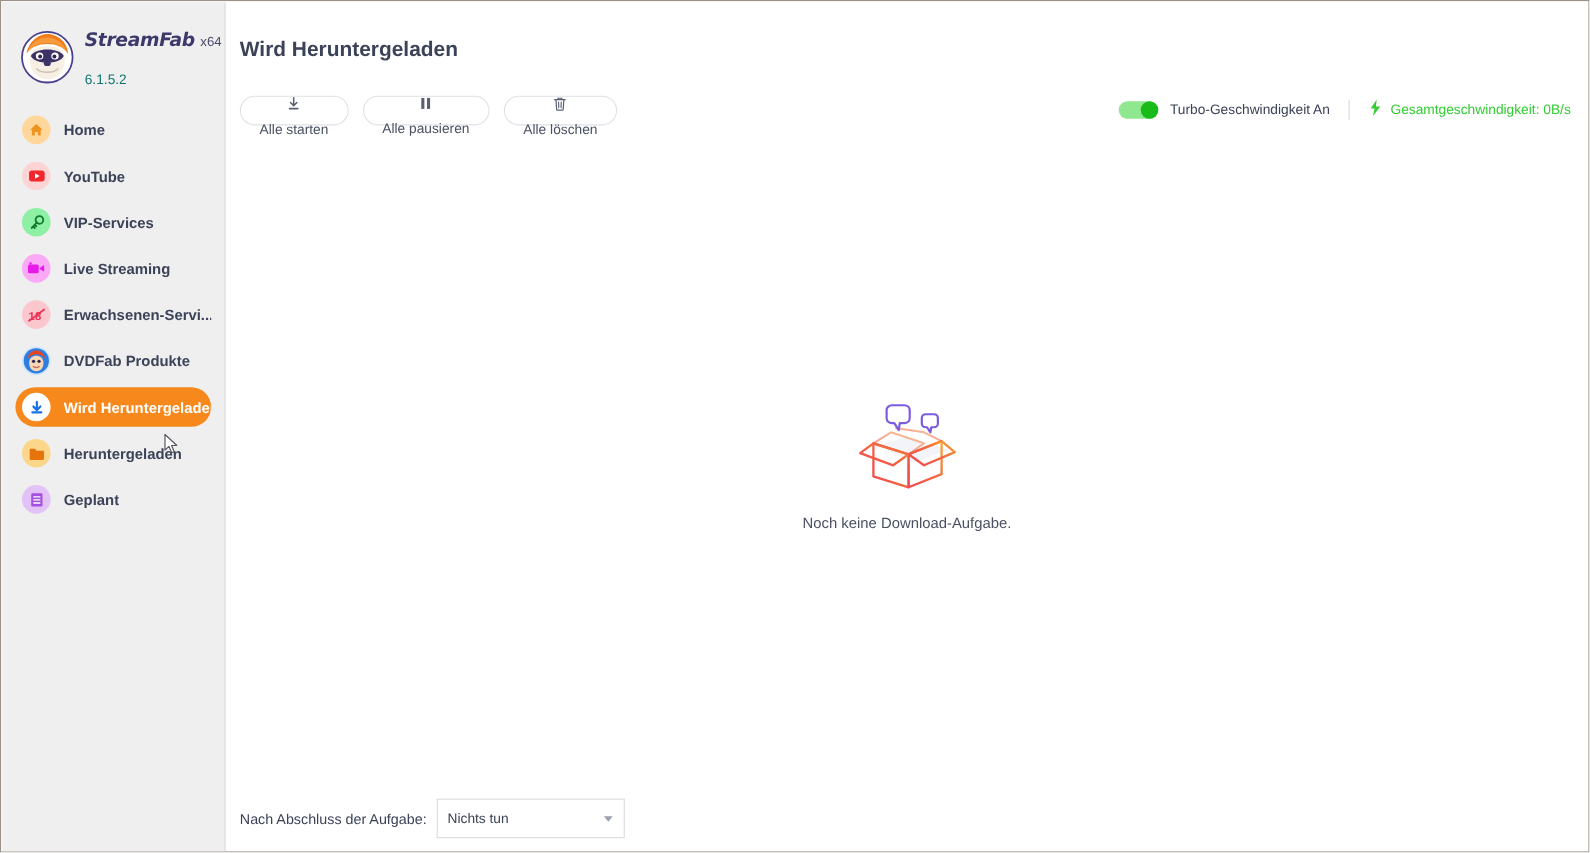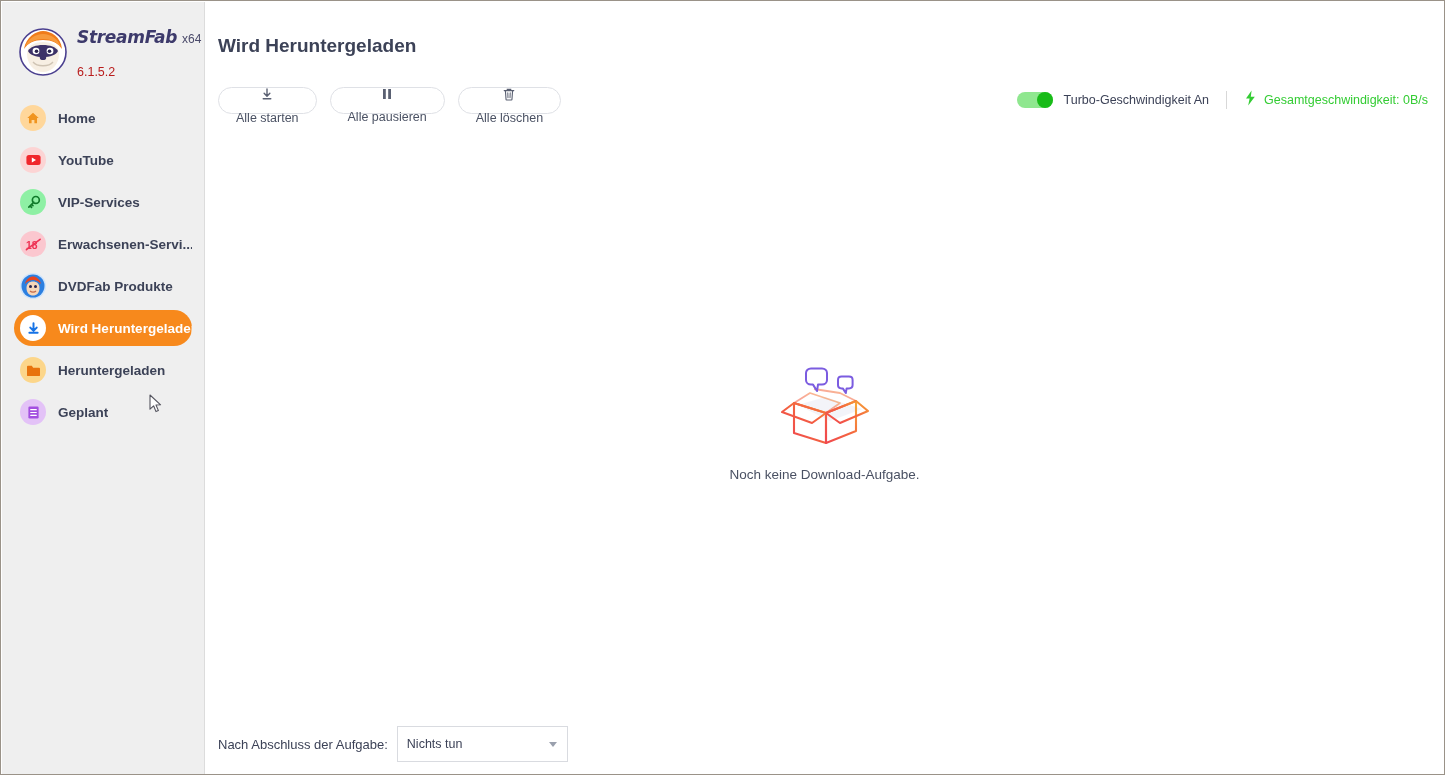--- a/index.html
+++ b/index.html
@@ -58,21 +58,21 @@
     text-align: center;
   }
   .brand-arch {
     font-size: 12px;
     color: #4a4a6a;
     margin-left: 5px;
     font-weight: normal;
   }
   .brand-version {
     font-size: 12.5px;
-    color: #b91c1c;
+    color: #0f766e;
     margin-top: 18px;
   }
 
   .nav { margin-top: 20px; }
 
   .nav-item {
     display: flex;
     align-items: center;
     height: 36px;
     margin: 0 12px 6px 12px;
@@ -350,20 +350,30 @@
       <div class="nav-item">
         <span class="ico ico-vip">
           <svg width="15" height="15" viewBox="0 0 16 16">
               <circle cx="10.5" cy="5.3" r="3.7" fill="none" stroke="#107a2a" stroke-width="1.8"></circle>
               <path d="M8.2 7.7 L3 13 M4.4 11.6 L5.9 13.1 M6 10 L7.4 11.4" stroke="#107a2a" stroke-width="1.8" fill="none" stroke-linecap="round"></path>
             </svg>
         </span>
         <span class="lbl">VIP-Services</span>
       </div>
 
+      <div class="nav-item">
+        <span class="ico ico-live">
+          <svg width="16" height="12" viewBox="0 0 18 13">
+              <rect x="0.5" y="2.5" width="11" height="9" rx="1.6" fill="#e619e6"></rect>
+              <path d="M12.5 6 L17 3 L17 10 L12.5 7 Z" fill="#e619e6"></path>
+              <circle cx="3.2" cy="1.4" r="1.2" fill="#e619e6"></circle>
+            </svg>
+        </span>
+        <span class="lbl">Live Streaming</span>
+      </div>
 
       <div class="nav-item">
         <span class="ico ico-adult">
           <svg width="17" height="15" viewBox="0 0 18 15">
             <text x="1" y="12" font-family="Liberation Sans, sans-serif" font-size="11" font-weight="bold" fill="#ee3355">18</text>
             <path d="M1.5 13 L16 2" stroke="#ee3355" stroke-width="1.7" stroke-linecap="round"></path>
           </svg>
         </span>
         <span class="lbl">Erwachsenen-Servi...</span>
       </div>

